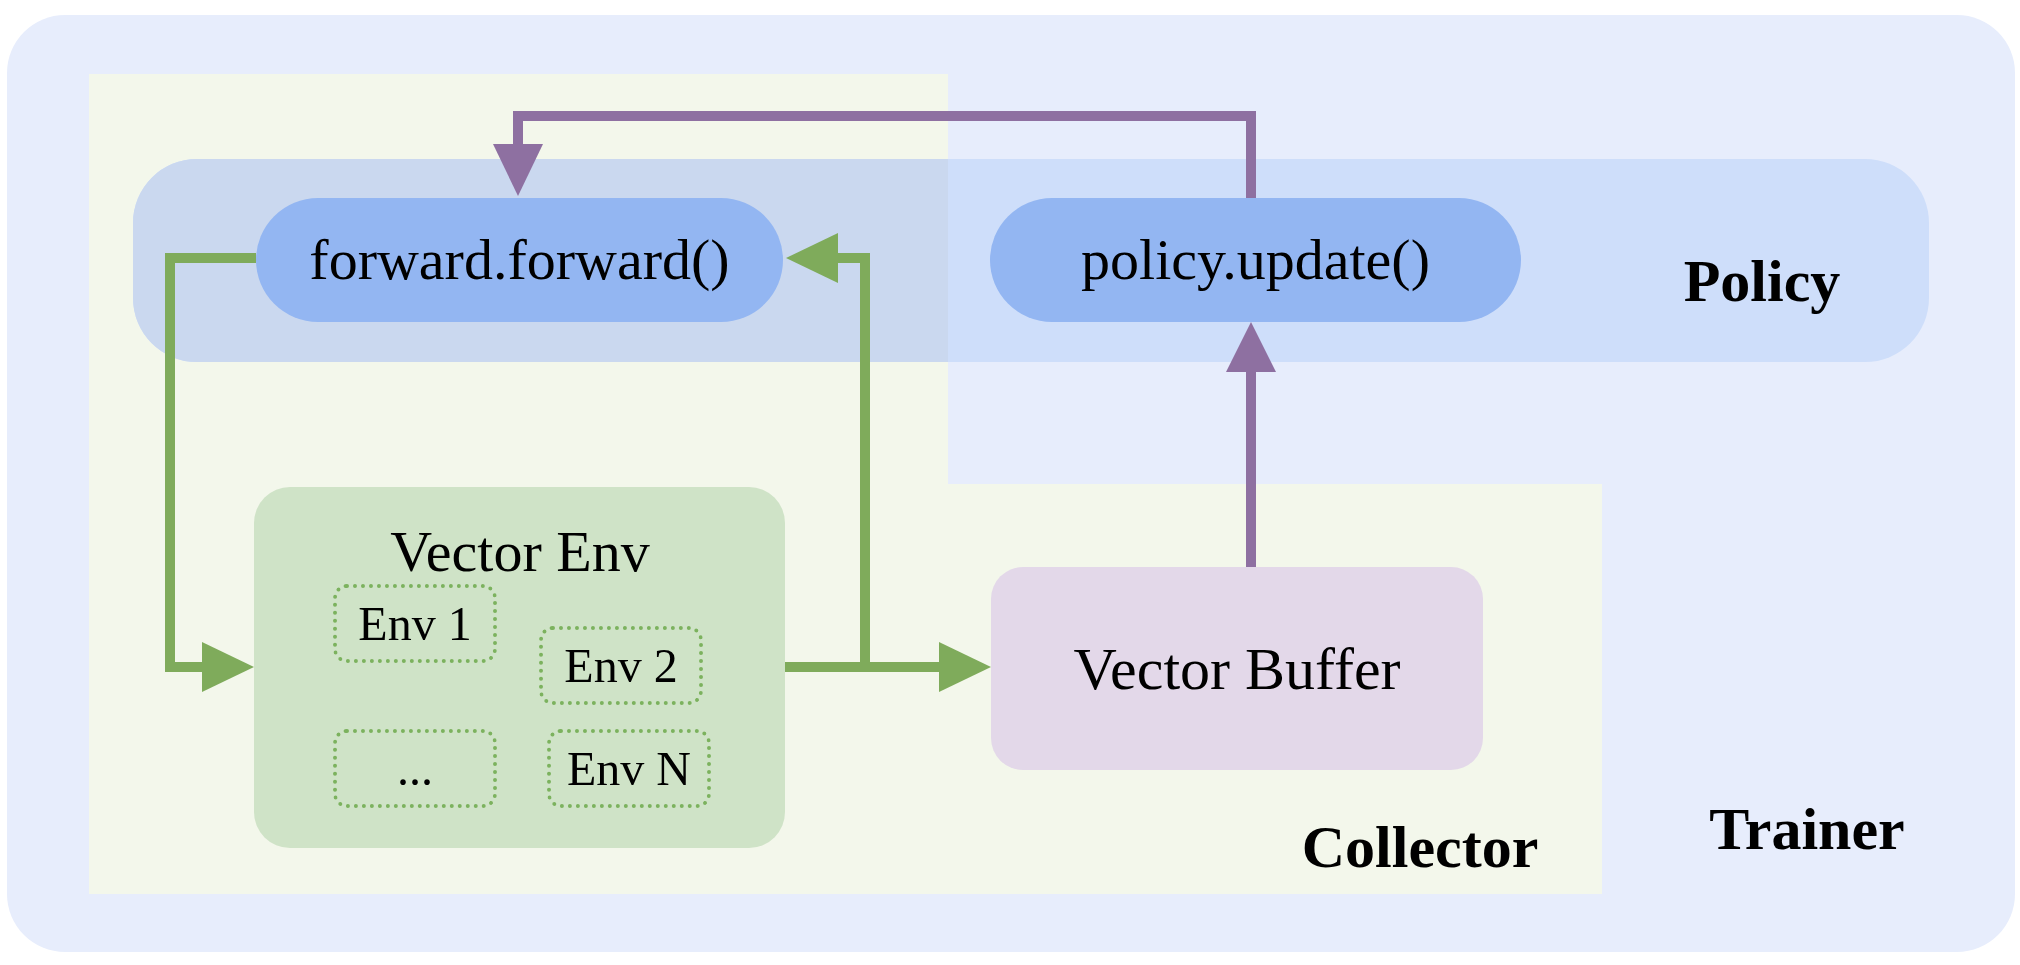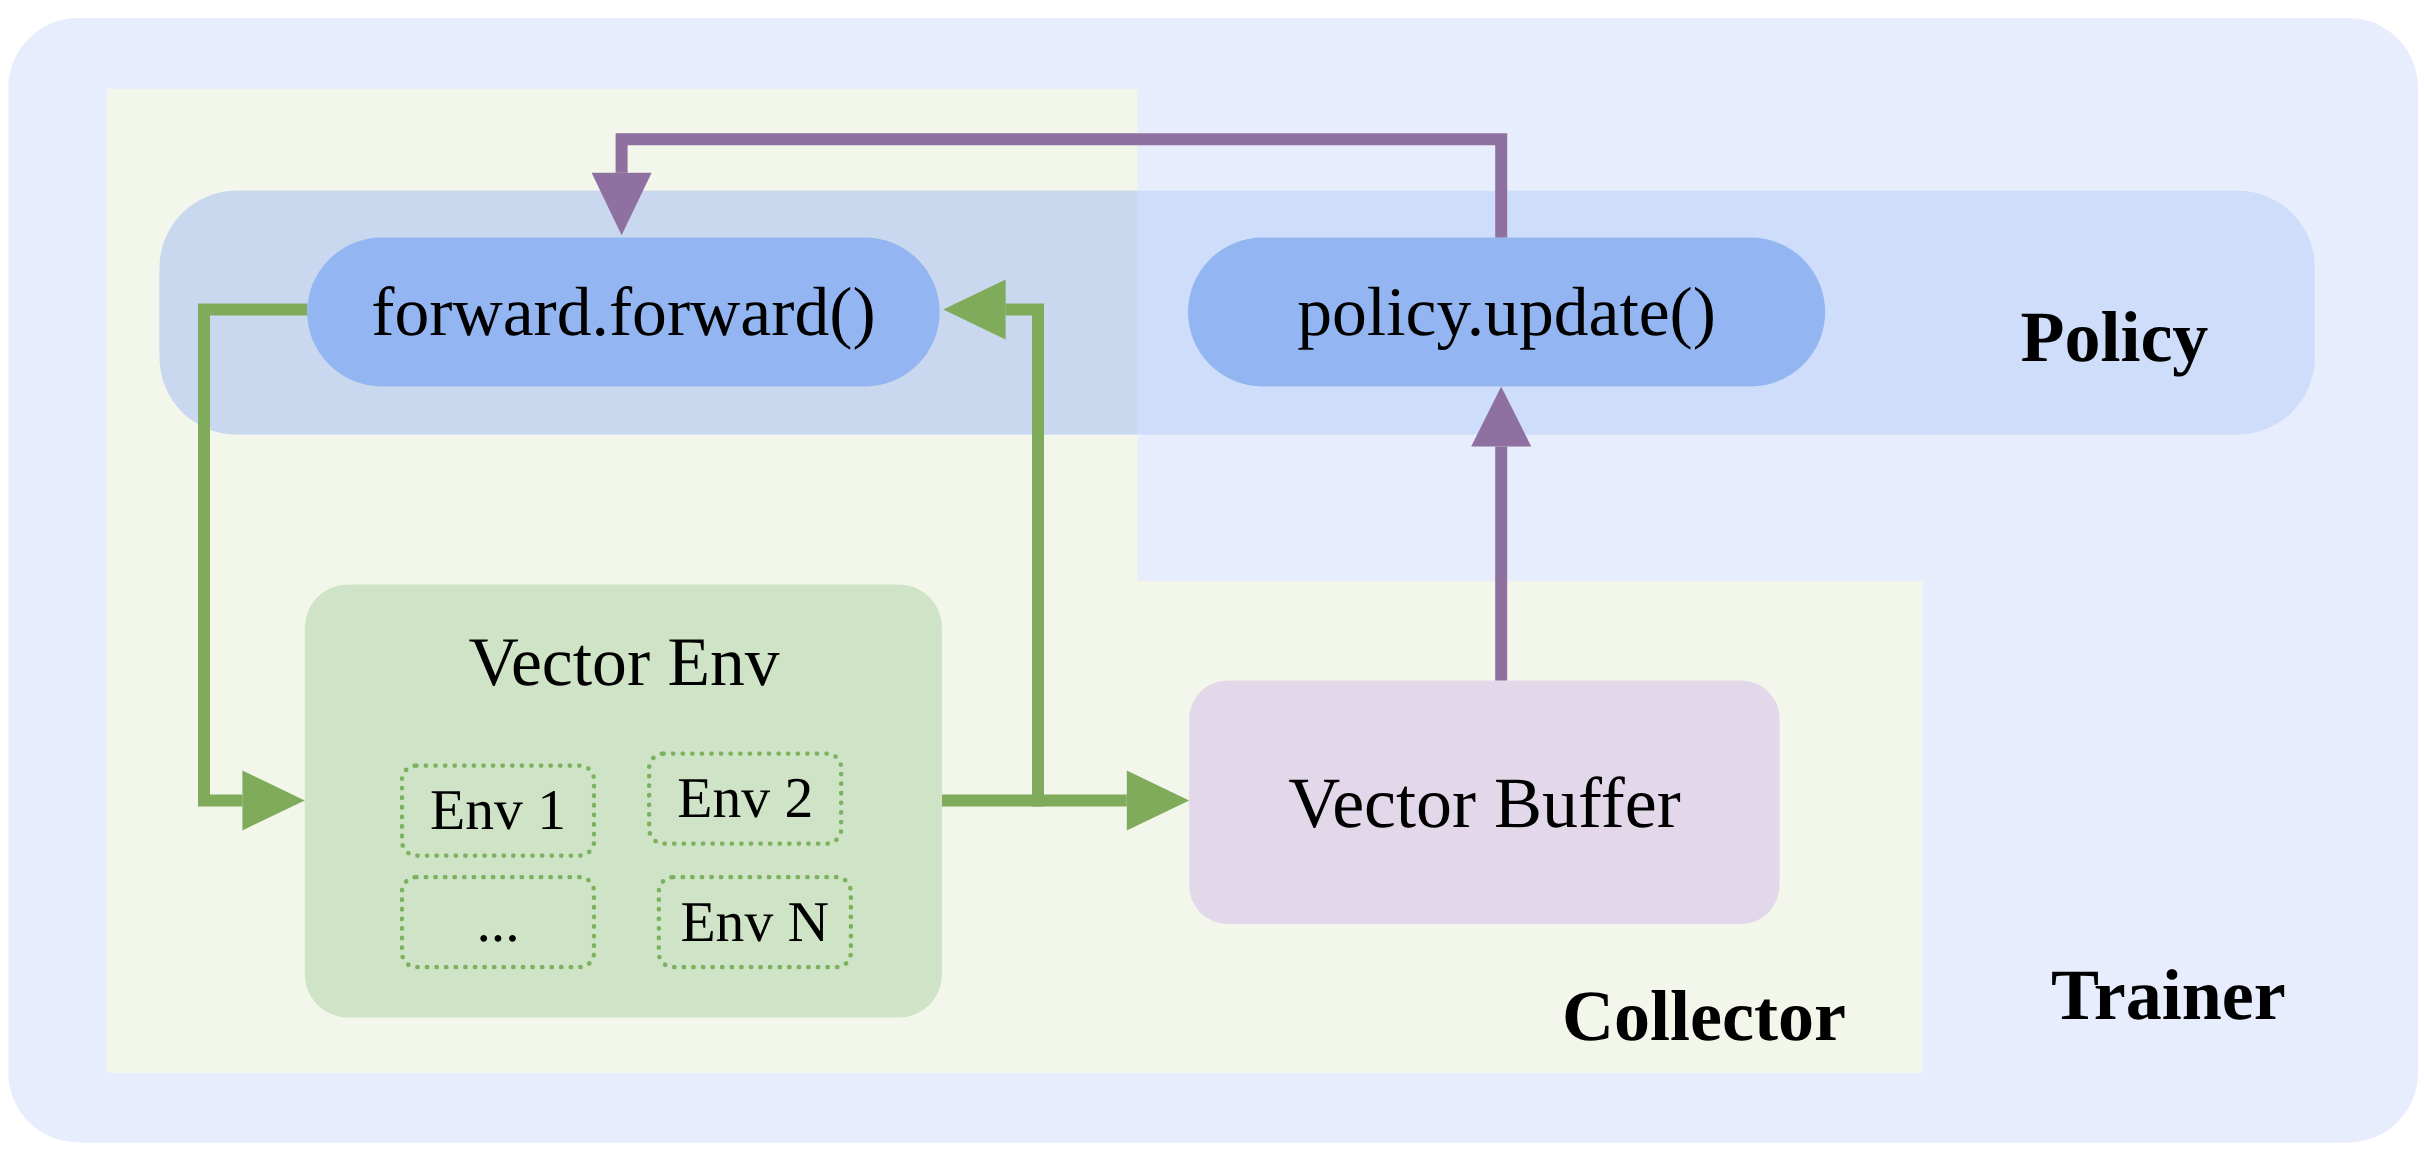--- a/index.html
+++ b/index.html
@@ -30,21 +30,21 @@
   .pill-update{left:990px;top:198px;width:531px;justify-content:center;}
 
   .env-box{left:254px;top:487px;width:531px;height:361px;border-radius:36px;
            background:var(--env-box-bg);}
   .env-title{left:520px;top:551px;transform:translate(-50%,-50%);
              font-size:58px;white-space:nowrap;}
   .env-cell{width:164px;height:79px;border:4px dotted var(--env-dash-border);
             border-radius:14px;box-sizing:border-box;
             display:flex;align-items:center;justify-content:center;
             font-size:48px;line-height:1;}
-  .cell-1{left:333px;top:636px;} .cell-2{left:539px;top:626px;align-items:center;}
+  .cell-1{left:333px;top:584px;} .cell-2{left:539px;top:626px;align-items:center;}
   .cell-3{left:333px;top:729px;} .cell-4{left:547px;top:729px;}
 
   .buffer-box{left:991px;top:567px;width:492px;height:203px;border-radius:32px;
               background:var(--buffer-bg);
               display:flex;align-items:center;justify-content:center;
               font-size:60px;line-height:1;}
 
   .region-label{font-weight:700;font-size:60px;line-height:1;white-space:nowrap;
                 transform:translate(-50%,-50%);}
   .label-policy{left:1762px;top:281px;}

